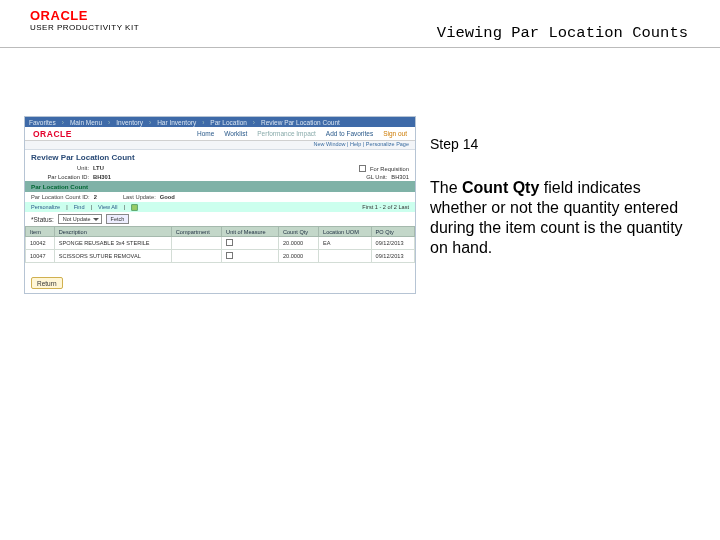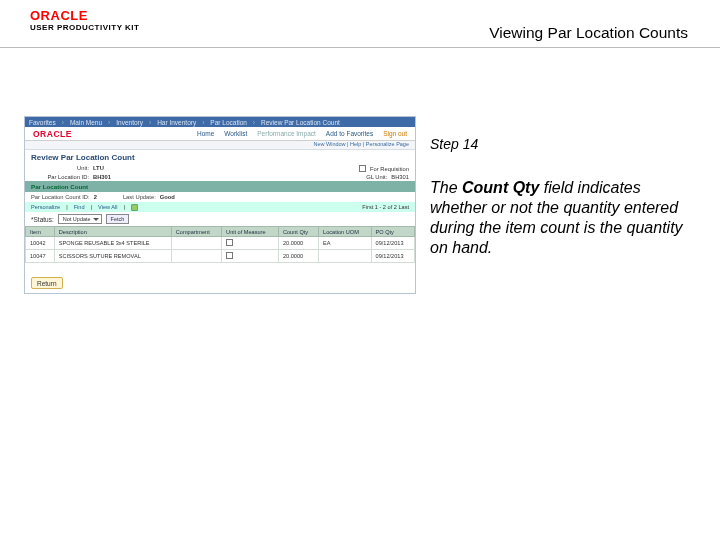--- a/index.html
+++ b/index.html
@@ -2,25 +2,25 @@
 <html><head>
 <meta charset="utf-8">
 <style>
   *{box-sizing:border-box;}
   body{margin:0;font-family:Arial,Helvetica,sans-serif;font-size:12px;color:#000;background:#fff;width:720px;height:540px;position:relative;}
 
   
   .page-header{position:relative;height:48px;border-bottom:1px solid #bbb;}
   .upk-logo{position:absolute;left:30px;top:8px;}
   .upk-brand{color:#f00;font-weight:bold;font-size:13px;letter-spacing:0.5px;}
-  .upk-brand-sub{font-size:8px;font-weight:bold;letter-spacing:0.5px;text-align:right;}
-  .page-title{position:absolute;right:32px;top:24px;font-size:15.5px;}
-
-  
-  .info-col{position:absolute;left:430px;top:136px;width:265px;font-style:italic;}
+  .upk-brand-sub{font-size:8px;font-weight:normal;letter-spacing:0.5px;text-align:right;}
+  .page-title{position:absolute;right:32px;top:24px;font-size:15.5px;font-family:Liberation Mono, monospace;}
+
+  
+  .info-col{position:absolute;left:430px;top:136px;width:265px;}
   .step-label{font-size:14px;margin-bottom:26px;}
   .step-body{font-size:16px;line-height:1.25;}
   .step-body strong{font-weight:bold;}
 
   
   .thumb{position:absolute;left:24px;top:116px;width:392px;border:1px solid #b6c4d4;font-size:6.5px;color:#333;background:#fff;}
 
   
   .bc{background:#3e6aa8;color:#d9e4f0;height:10px;display:flex;align-items:center;padding:0 4px;gap:6px;}
   .bc-item{white-space:nowrap;}

